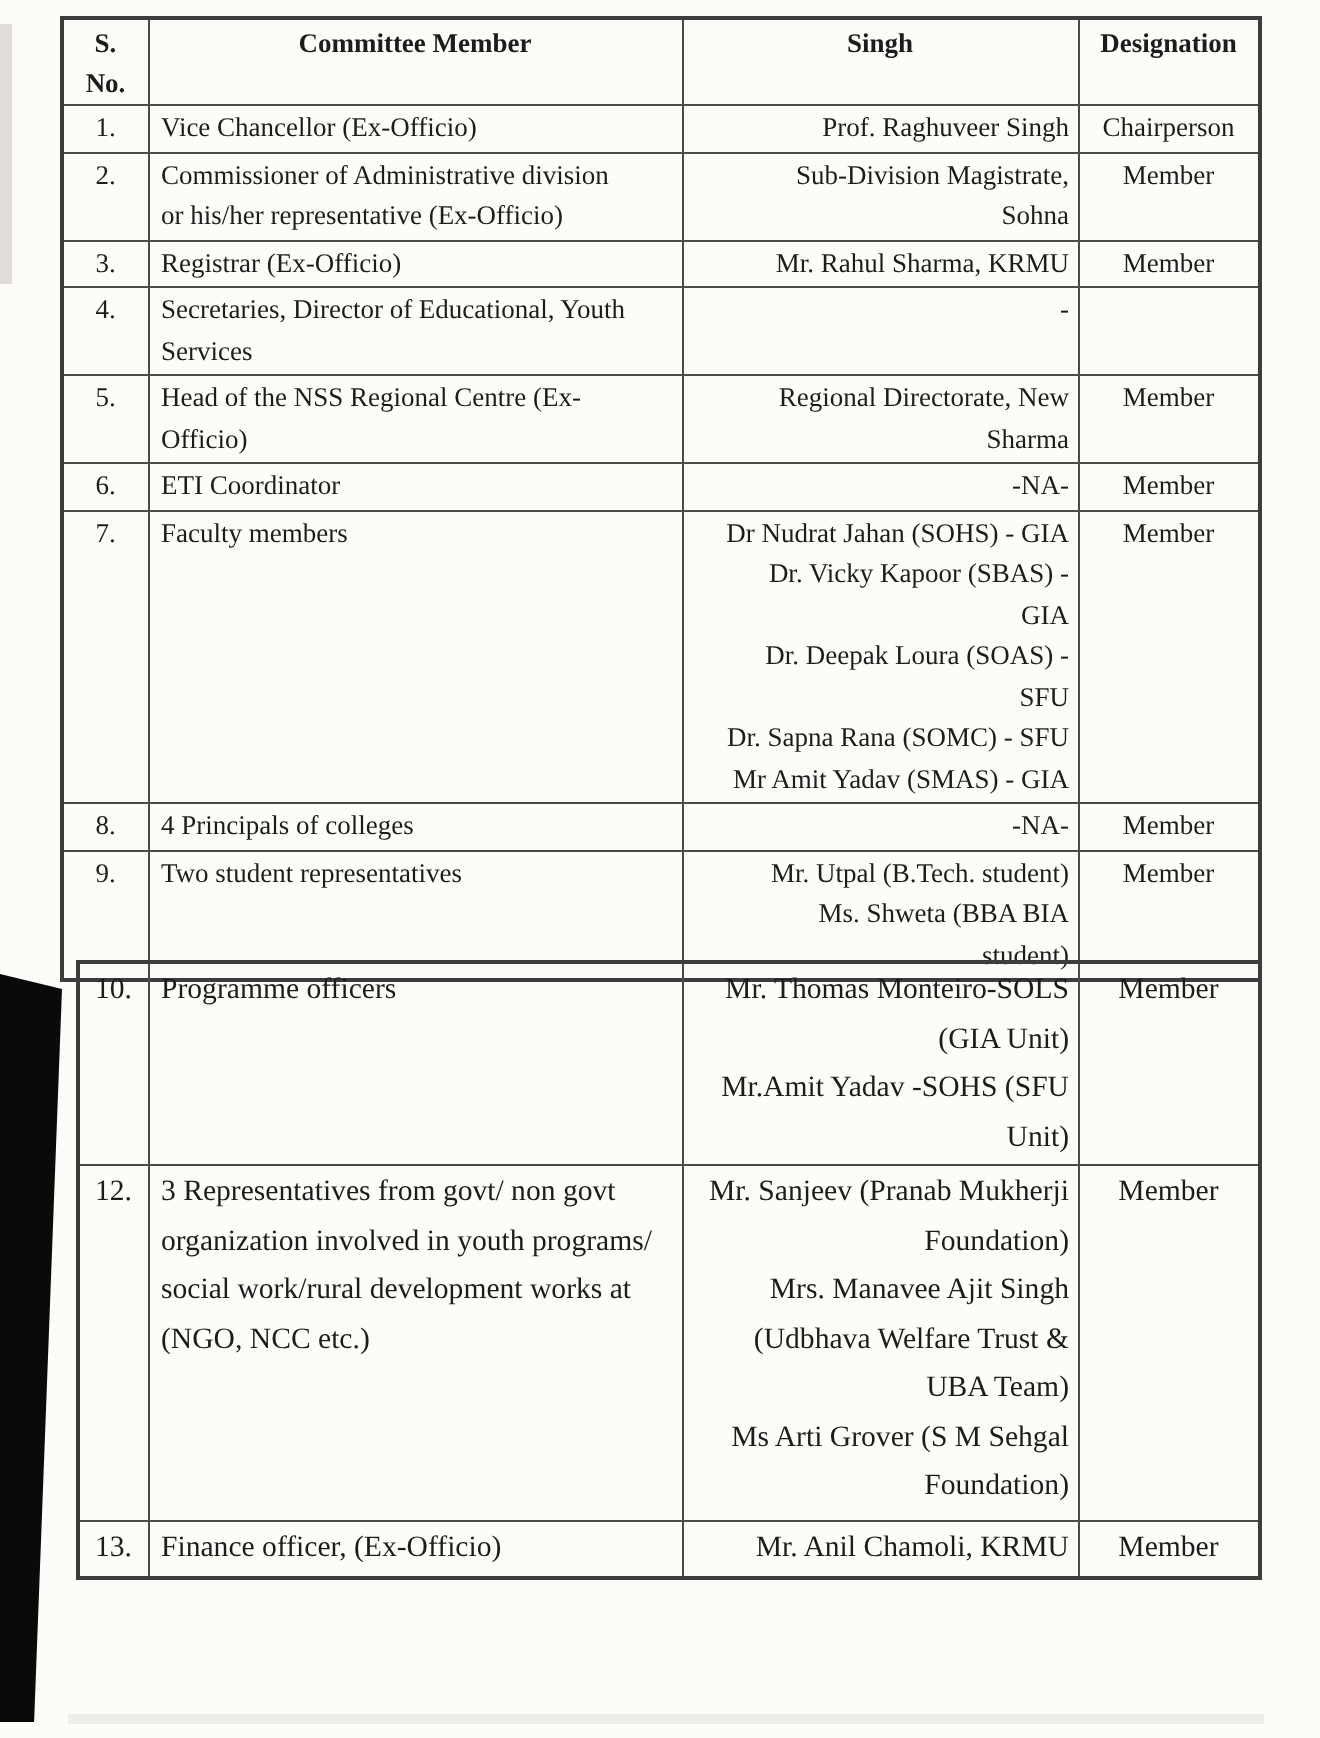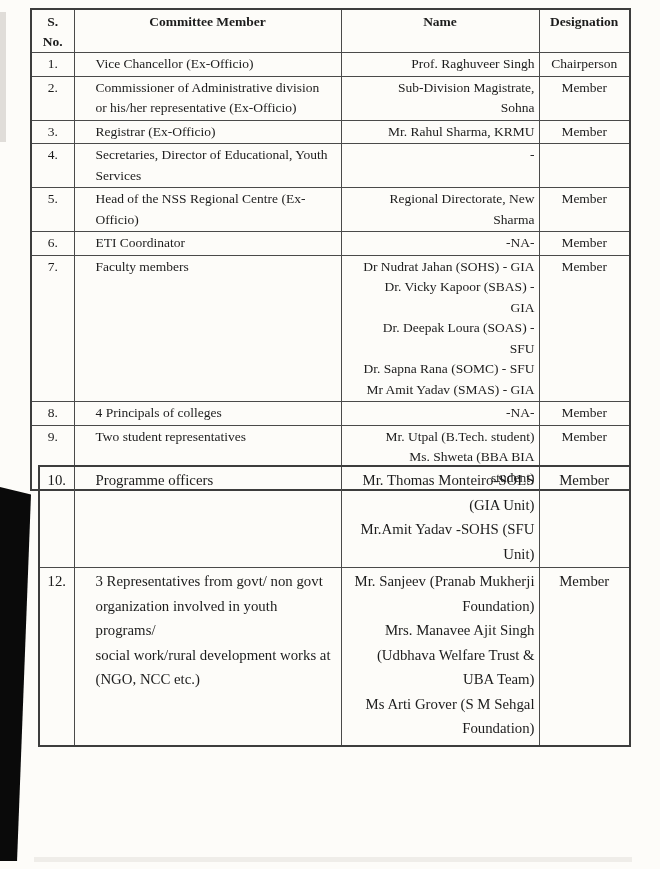--- a/index.html
+++ b/index.html
@@ -13,24 +13,24 @@
     border-collapse:collapse;table-layout:fixed;position:absolute;
     border:2px solid #3d3d3d;background:transparent;
   }
   td,th{
     border:1.5px solid #4a4a4a;
     vertical-align:top;
     white-space:pre-line;
     overflow:hidden;
   }
   #table1{left:30px;top:8px;width:599px;font-size:13.5px;line-height:20.5px;}
-  #table2{left:38px;top:465px;width:591px;font-size:14.8px;line-height:24.5px;}
+  #table2{left:38px;top:480px;width:591px;font-size:14.8px;line-height:24.5px;}
   th{font-weight:bold;text-align:center;padding:2px 2px 1px 2px;line-height:19.5px;}
   td.sno{text-align:center;padding:1px 2px;}
-  td.member{text-align:left;padding:1px 5px 1px 21px;}
+  td.member{text-align:left;padding:1px 5px 1px 6px;}
   td.name{text-align:right;padding:1px 4px 1px 6px;}
   td.desig{text-align:center;padding:1px 2px;}
   
   .h40{height:40px}.h22{height:22px}.h43{height:43px}.h21{height:21px}
   .h42{height:42px}.h41{height:41px}.h145{height:145px}.h58{height:58px}
   .h99{height:99px}.h23{height:23px}.h178{height:178px}.h53{height:53px}
   
   .black-bar{
     position:absolute;left:0;top:487px;width:31px;height:374px;
     background:#0a0a0a;
@@ -55,21 +55,21 @@
       <col style="width:43px">
       <col style="width:267px">
       <col style="width:198px">
       <col style="width:91px">
     </colgroup>
   <tbody>
       <tr class="h40">
     <th>S.
 No.</th>
     <th>Committee Member</th>
-    <th>Name</th>
+    <th>Singh</th>
     <th>Designation</th>
   </tr>
   <tr class="h22">
     <td class="sno">1.</td>
     <td class="member">Vice Chancellor (Ex-Officio)</td>
     <td class="name">Prof. Raghuveer Singh</td>
     <td class="desig">Chairperson</td>
   </tr>
   <tr class="h43">
     <td class="sno">2.</td>
@@ -160,17 +160,23 @@
 (NGO, NCC etc.)</td>
     <td class="name">Mr. Sanjeev (Pranab Mukherji
 Foundation)
 Mrs. Manavee Ajit Singh
 (Udbhava Welfare Trust &amp;
 UBA Team)
 Ms Arti Grover (S M Sehgal
 Foundation)</td>
     <td class="desig">Member</td>
   </tr>
+  <tr class="h22">
+    <td class="sno">13.</td>
+    <td class="member">Finance officer, (Ex-Officio)</td>
+    <td class="name">Mr. Anil Chamoli, KRMU</td>
+    <td class="desig">Member</td>
+  </tr>
 </tbody>
   </table>
 
 <div class="black-bar"></div>
 <div class="bottom-shadow"></div>
 
 </body></html>

